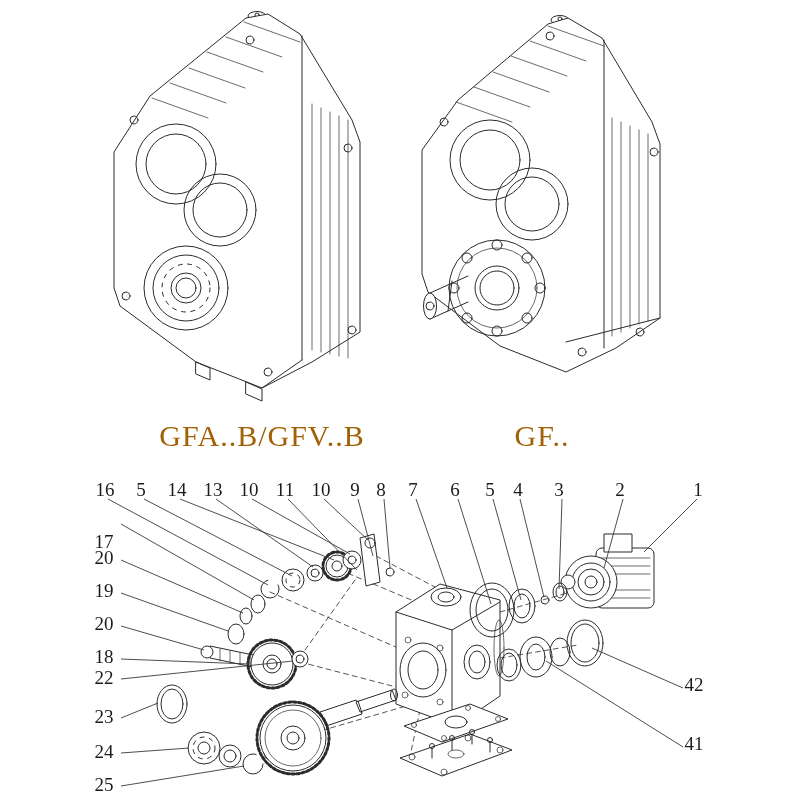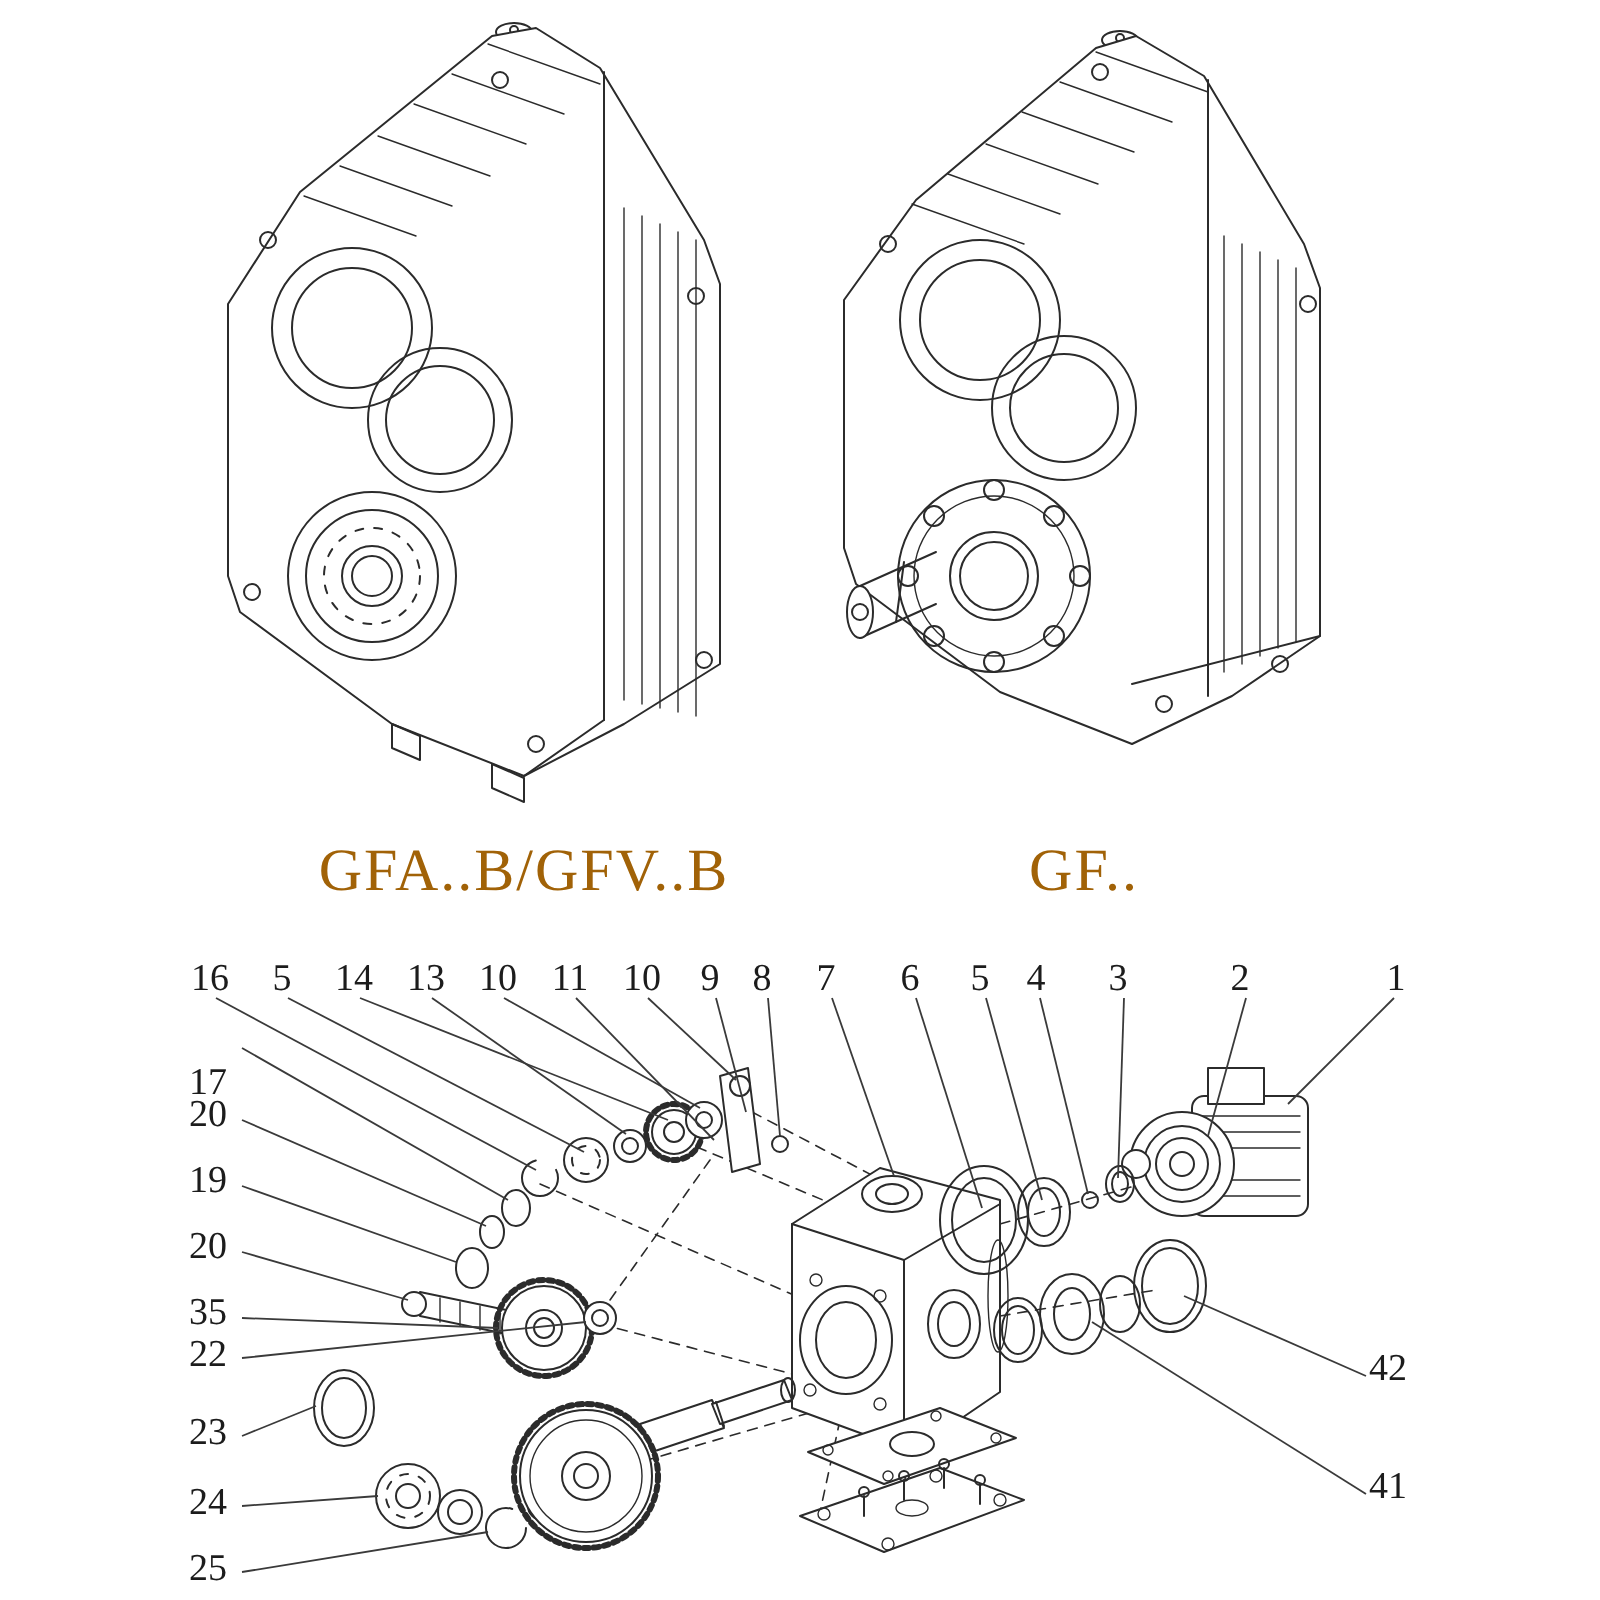--- a/index.html
+++ b/index.html
@@ -333,21 +333,21 @@
   <span class="pn" style="left:490px;top:490px">5</span>
   <span class="pn" style="left:518px;top:490px">4</span>
   <span class="pn" style="left:559px;top:490px">3</span>
   <span class="pn" style="left:620px;top:490px">2</span>
   <span class="pn" style="left:698px;top:490px">1</span>
 
   <span class="pn" style="left:104px;top:542px">17</span>
   <span class="pn" style="left:104px;top:558px">20</span>
   <span class="pn" style="left:104px;top:591px">19</span>
   <span class="pn" style="left:104px;top:624px">20</span>
-  <span class="pn" style="left:104px;top:657px">35</span>
+  <span class="pn" style="left:104px;top:657px">18</span>
   <span class="pn" style="left:104px;top:678px">22</span>
   <span class="pn" style="left:104px;top:717px">23</span>
   <span class="pn" style="left:104px;top:752px">24</span>
   <span class="pn" style="left:104px;top:785px">25</span>
 
   <span class="pn" style="left:694px;top:685px">42</span>
   <span class="pn" style="left:694px;top:744px">41</span>
 
 </div>
 

